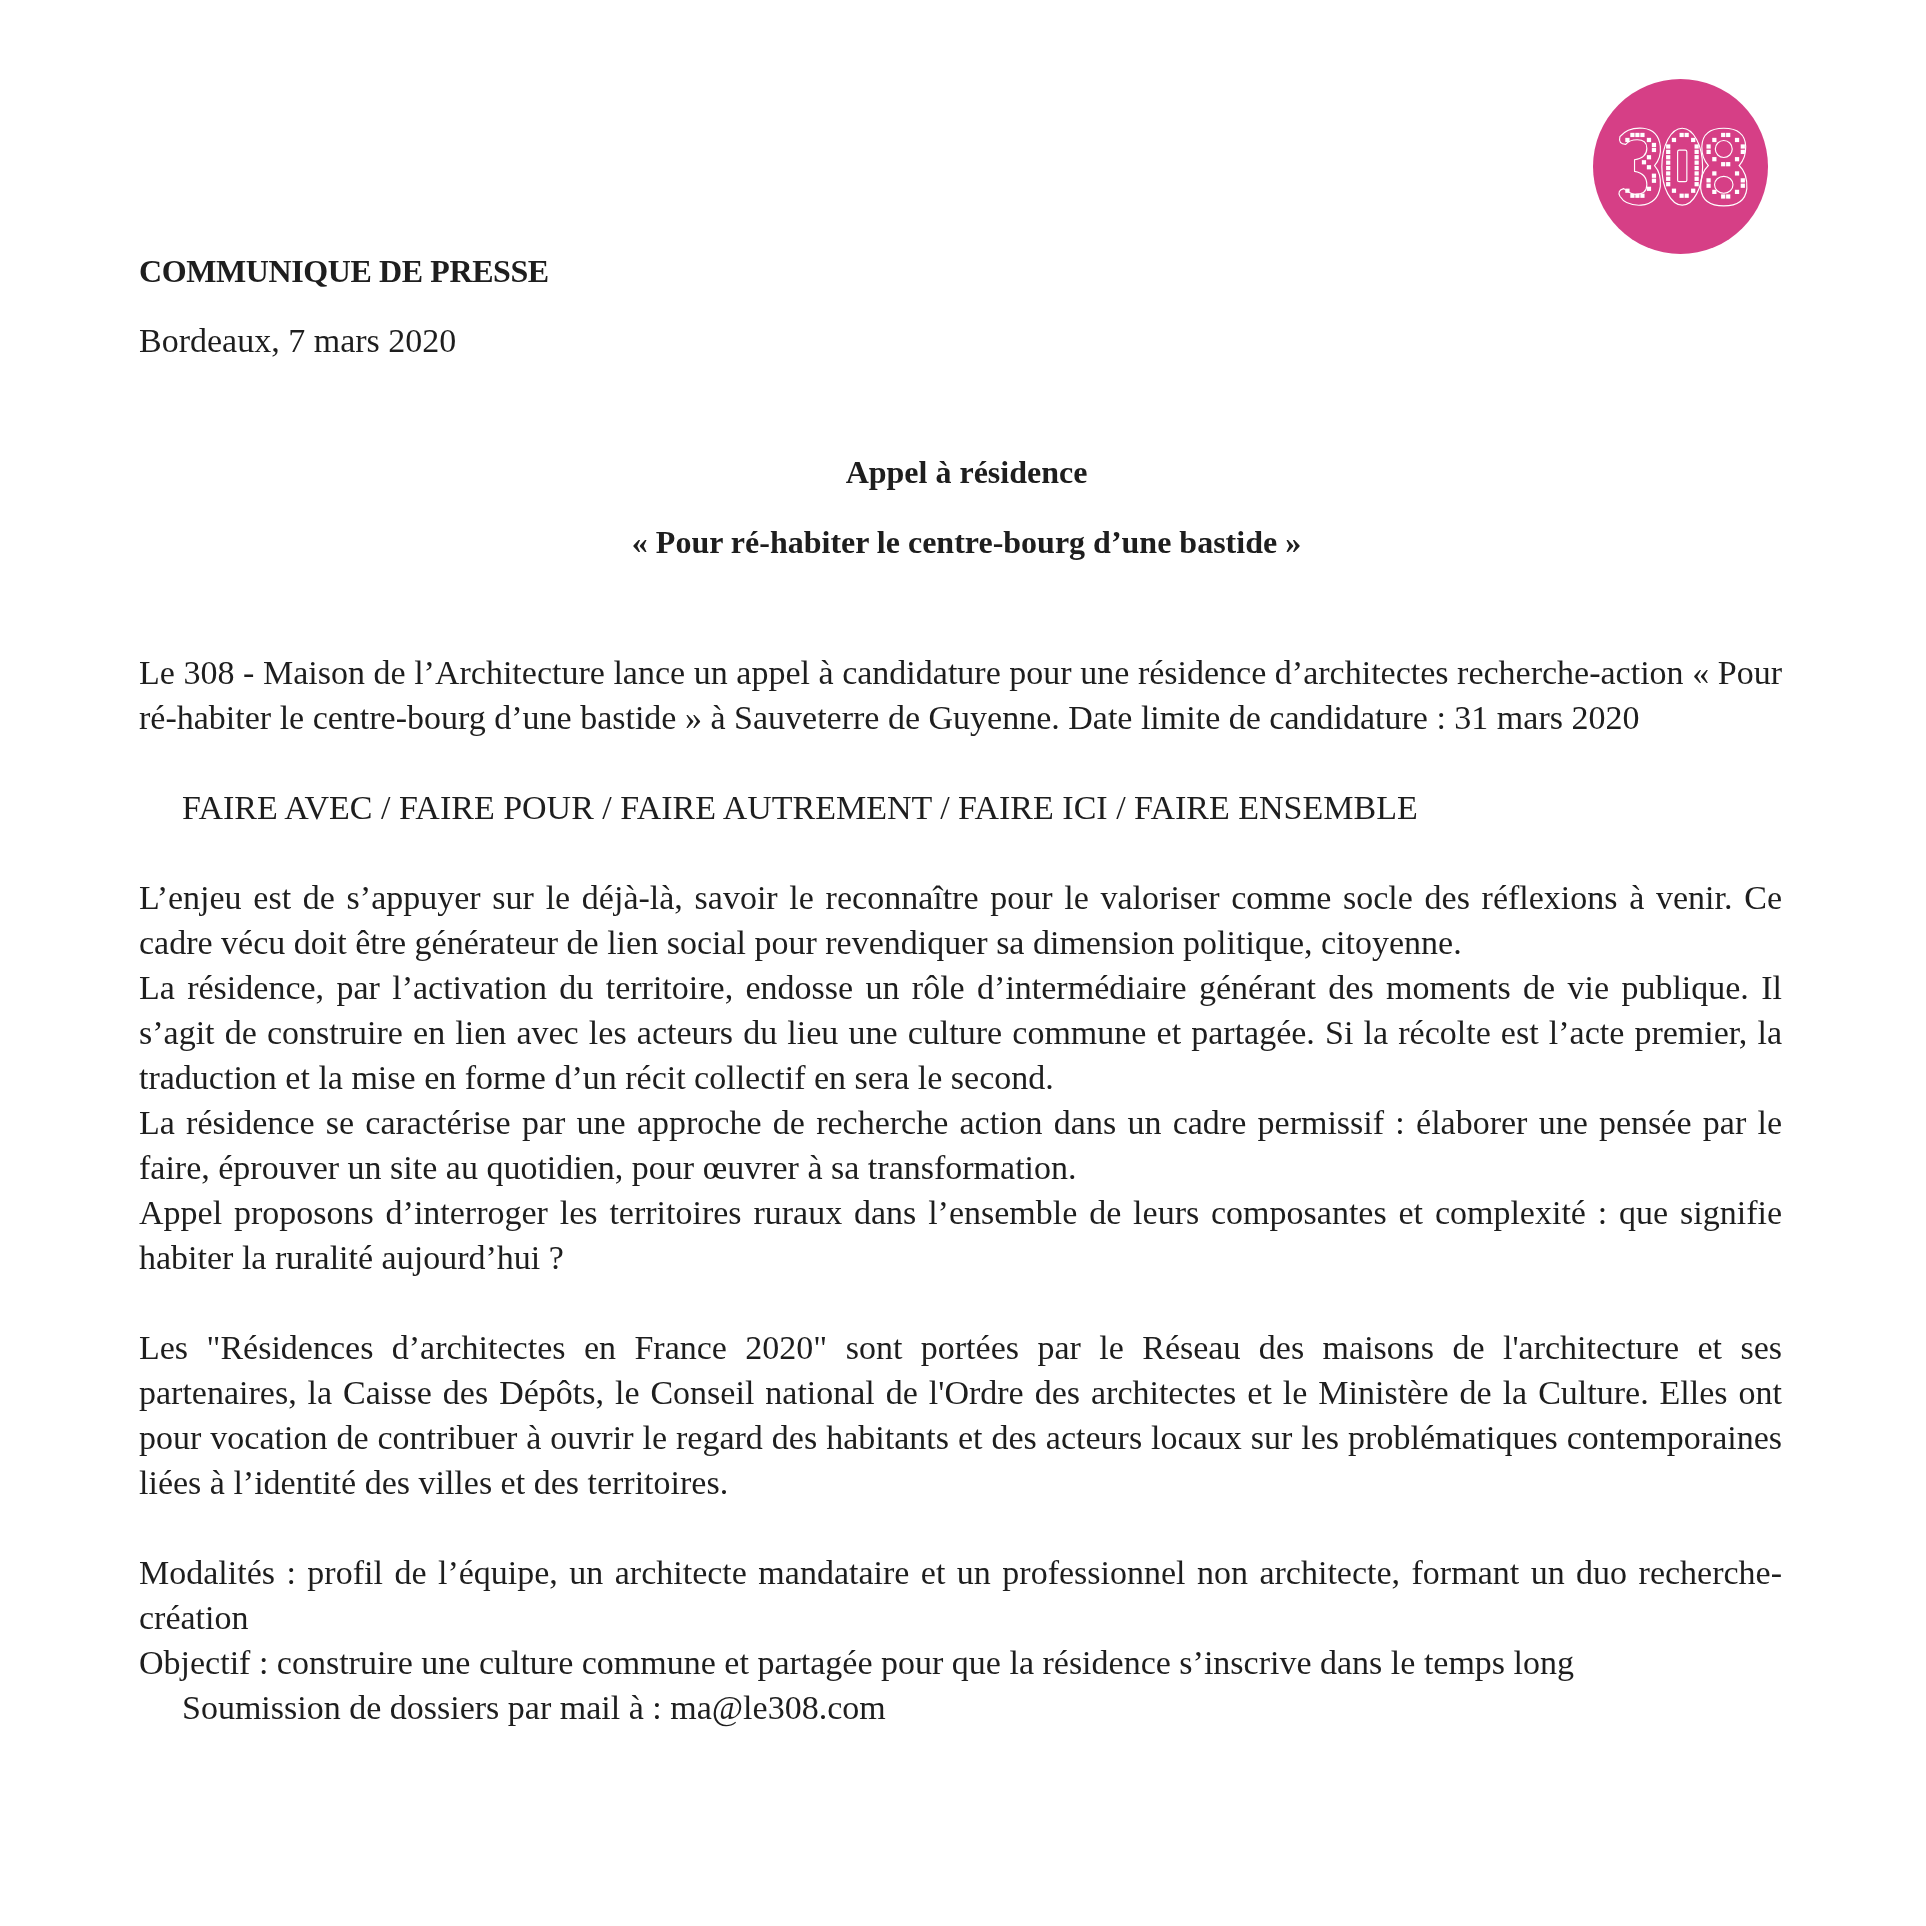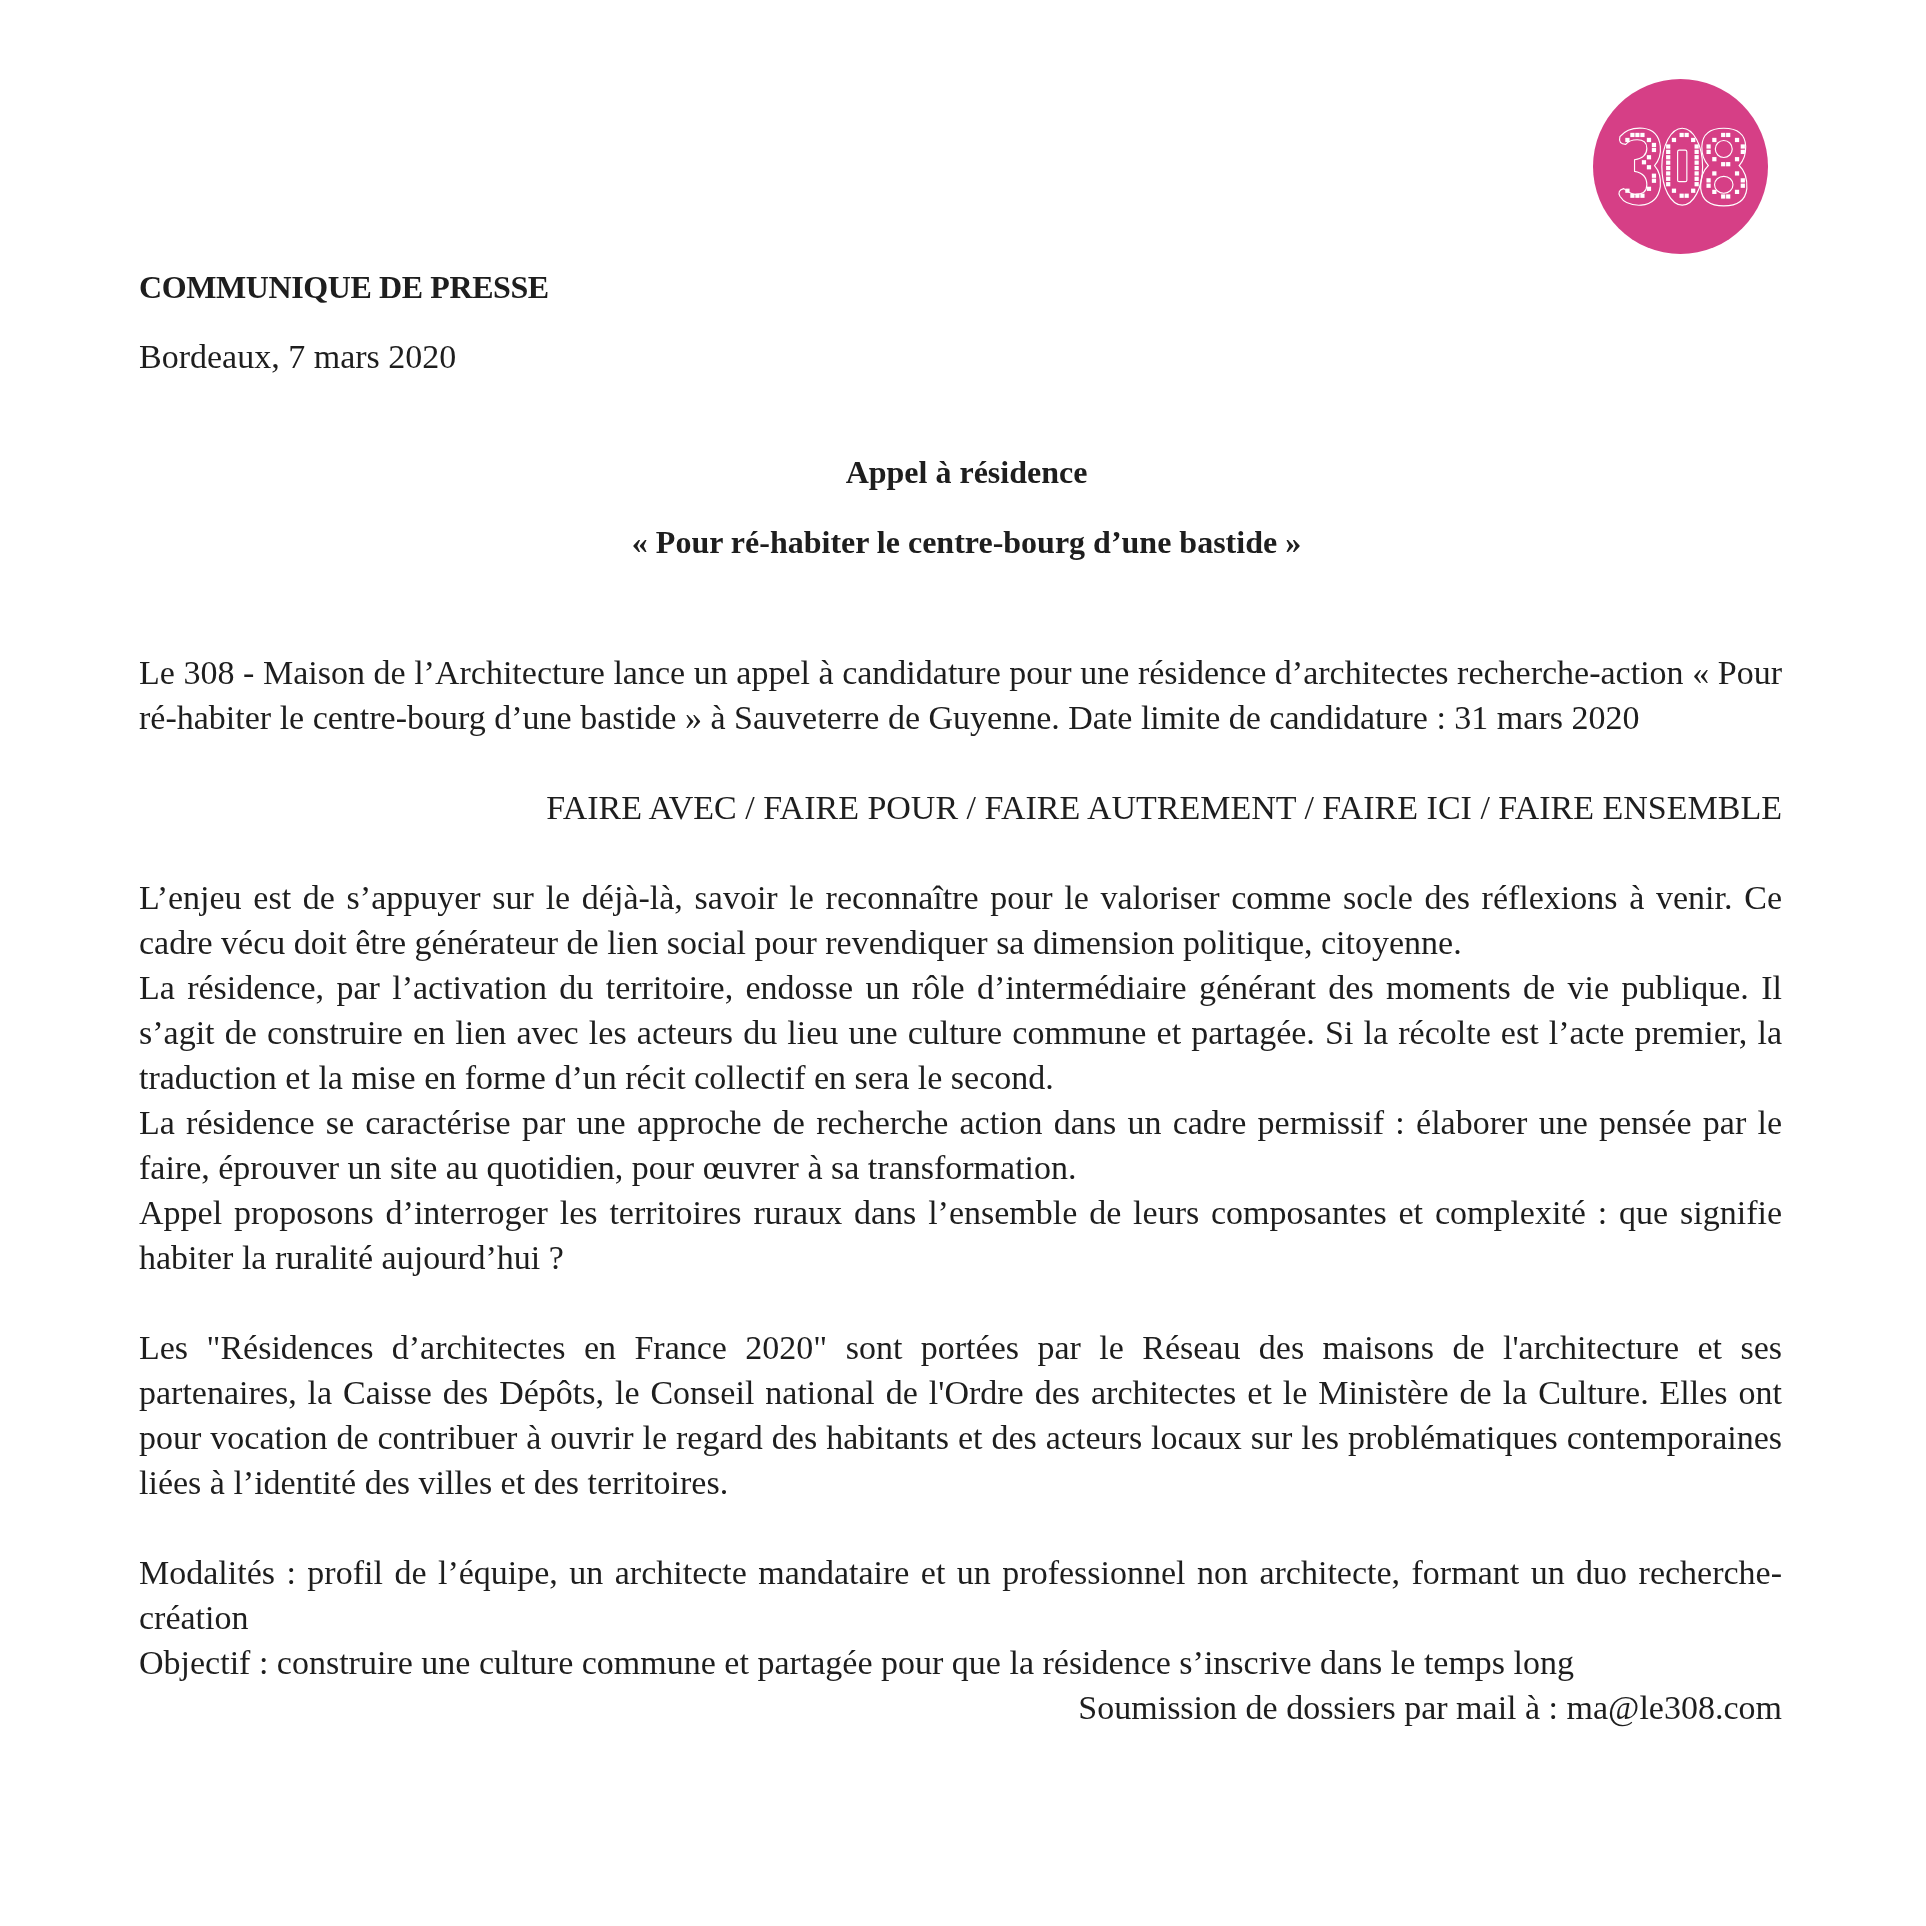--- a/index.html
+++ b/index.html
@@ -7,35 +7,35 @@
   .page {
     position: absolute; left: 0; top: 0; width: 1933px; height: 2735px; background: #ffffff;
     font-family: "Liberation Serif", "DejaVu Serif", serif; color: #1e1e1e;
   }
   .logo-308 {
     position: absolute; left: 1593px; top: 79px; width: 175px; height: 175px;
     border-radius: 50%; background: #d63f86;
   }
   .logo-308 svg { position: absolute; left: 0; top: 0; width: 175px; height: 175px; }
 
-  .header-block { position: absolute; left: 139px; top: 268px; }
+  .header-block { position: absolute; left: 139px; top: 252px; }
   .kicker { font-weight: bold; font-size: 32px; line-height: 39px; letter-spacing: -0.4px; margin: 0; }
   .dateline { font-size: 34px; line-height: 39px; margin: 0; position: absolute; top: 69px; white-space: nowrap; }
 
   .title-block { position: absolute; left: 0; width: 1933px; top: 453px; text-align: center; }
   .title-line { font-weight: bold; font-size: 32px; line-height: 39px; margin: 0; }
   .title-line.sub { margin-top: 31px; }
 
   .body {
     position: absolute; left: 139px; width: 1643px; top: 650px;
     font-size: 34px; line-height: 45px; text-align: justify;
   }
   .body p { margin: 0; }
   .body .gap { height: 45px; }
-  .body .nojust { text-align: right; margin-left: 43px; }
+  .body .nojust { text-align: left; margin-left: 43px; }
 </style>
 </head>
 <body>
 
 <div class="page">
 
   <div class="logo-308">
     <svg viewBox="0 0 455 455">
       <g fill="none" stroke="#ffffff" stroke-width="3">
         <path d="M70 150 Q90 125 130 128 Q170 132 175 175 Q178 205 160 225 Q178 245 175 280 Q168 325 125 328 Q85 330 70 305 Q62 290 80 285 Q100 300 110 300 Q140 300 140 275 Q140 245 108 240 L108 210 Q140 205 140 180 Q140 158 115 158 Q95 158 85 170 Q65 170 70 150 Z"></path>

